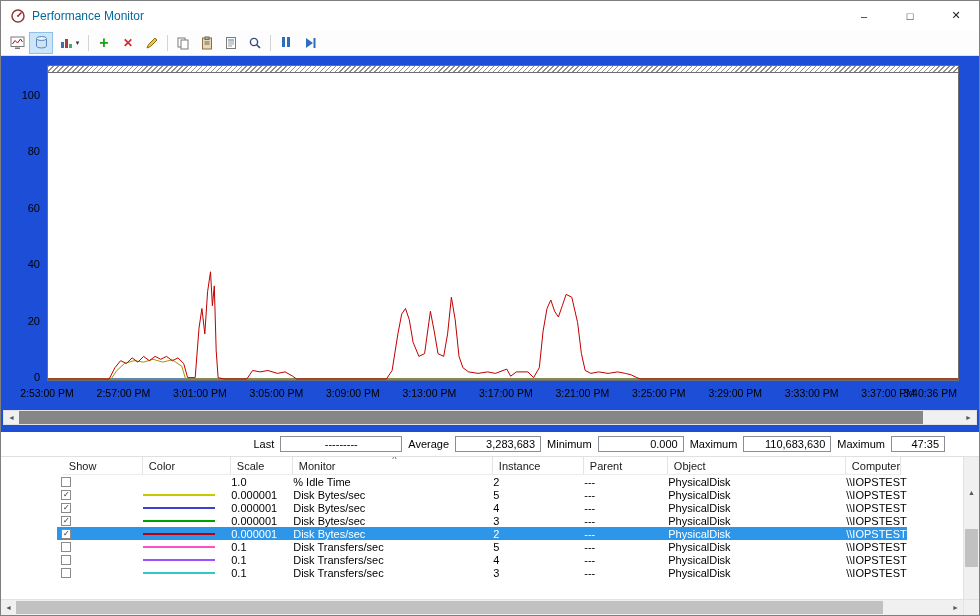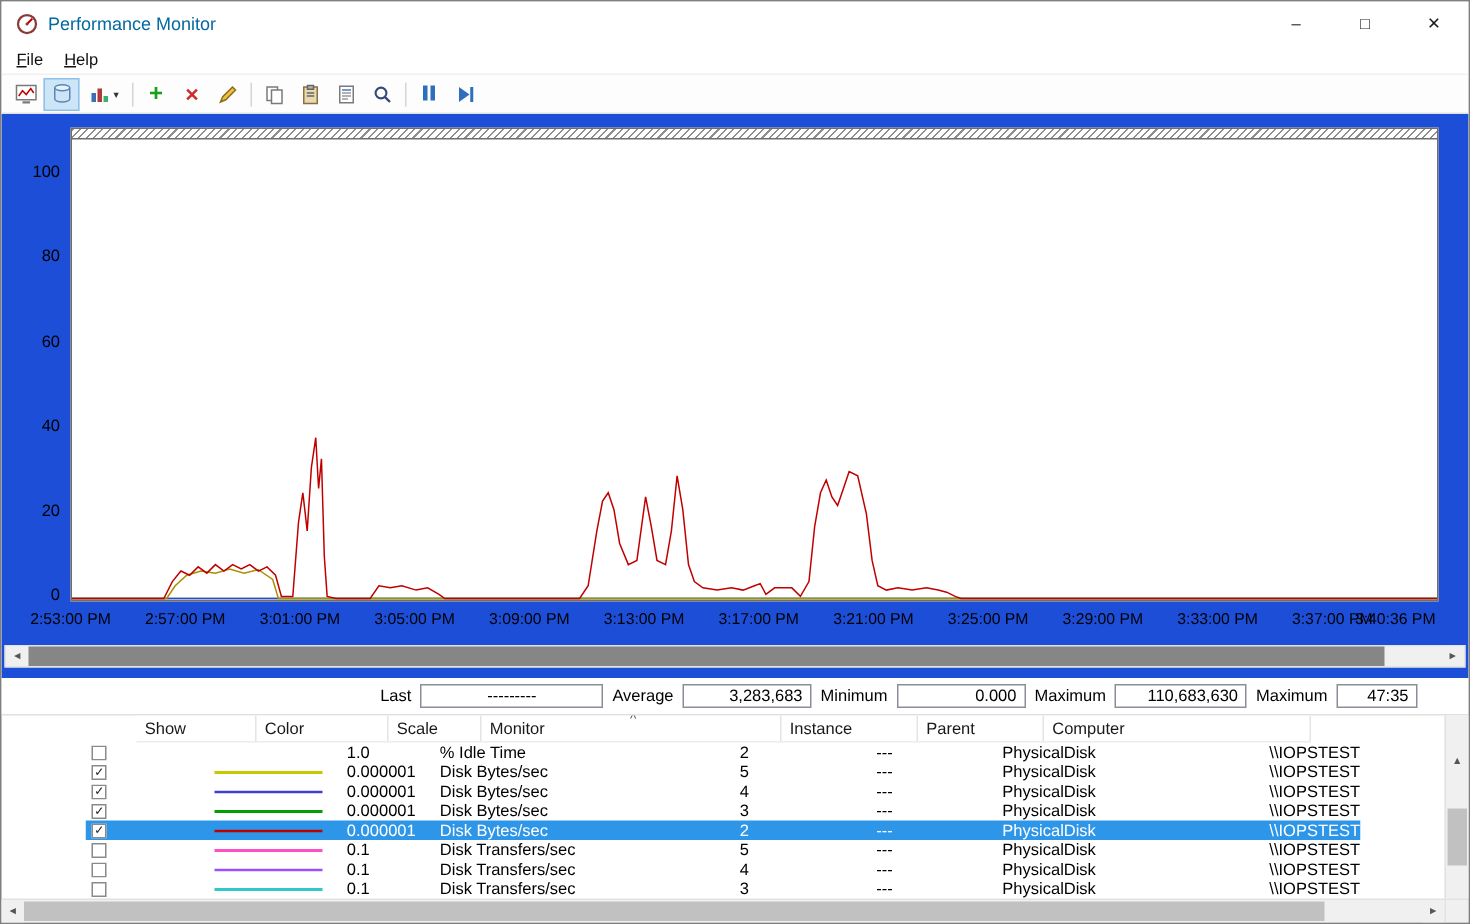--- a/index.html
+++ b/index.html
@@ -114,24 +114,20 @@
         </button>
       <button class="caption-btn">
           <span>□</span>
         </button>
       <button class="caption-btn">
           <span>✕</span>
         </button>
     </span>
   </div>
 
-  <div class="menubar">
-      <span class="menu-item"><u>F</u>ile</span>
-      <span class="menu-item"><u>H</u>elp</span>
-    </div>
 
   <div class="toolbar">
     <button class="tb">
       <svg width="15" height="15" viewBox="0 0 15 15">
         <rect x="1" y="2" width="13" height="9.5" fill="#fff" stroke="#7a7a7a"></rect>
         <polyline points="2.5,9 5,5.5 7.5,8 10.5,4 12.5,7" fill="none" stroke="#c00000"></polyline>
         <rect x="5" y="12.5" width="5" height="1.5" fill="#7a7a7a"></rect>
       </svg>
     </button>
     <button class="tb active">
@@ -280,20 +276,23 @@
               <span>Monitor</span>
               <span class="sort-arrow">^</span>
             </div>
             <div class="hcell">
               <span>Instance</span>
             </div>
             <div class="hcell">
               <span>Parent</span>
             </div>
             <div class="hcell">
+              <span>Object</span>
+            </div>
+            <div class="hcell">
               <span>Computer</span>
             </div>
           </div>
         <div class="counter-body">
             <div class="trow">
               <div class="cell show-cell">
                 <span class="checkbox"></span>
               </div>
               <div class="cell color-cell">
                 <span class="color-line" style="background: rgb(255, 255, 255);"></span>

